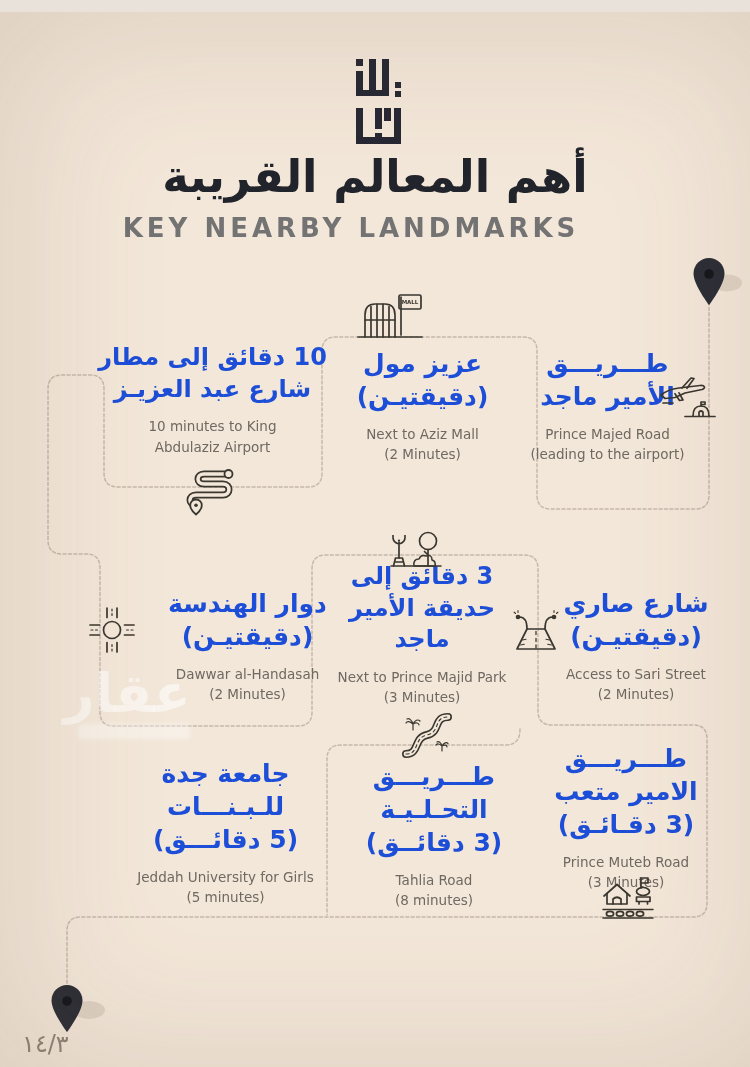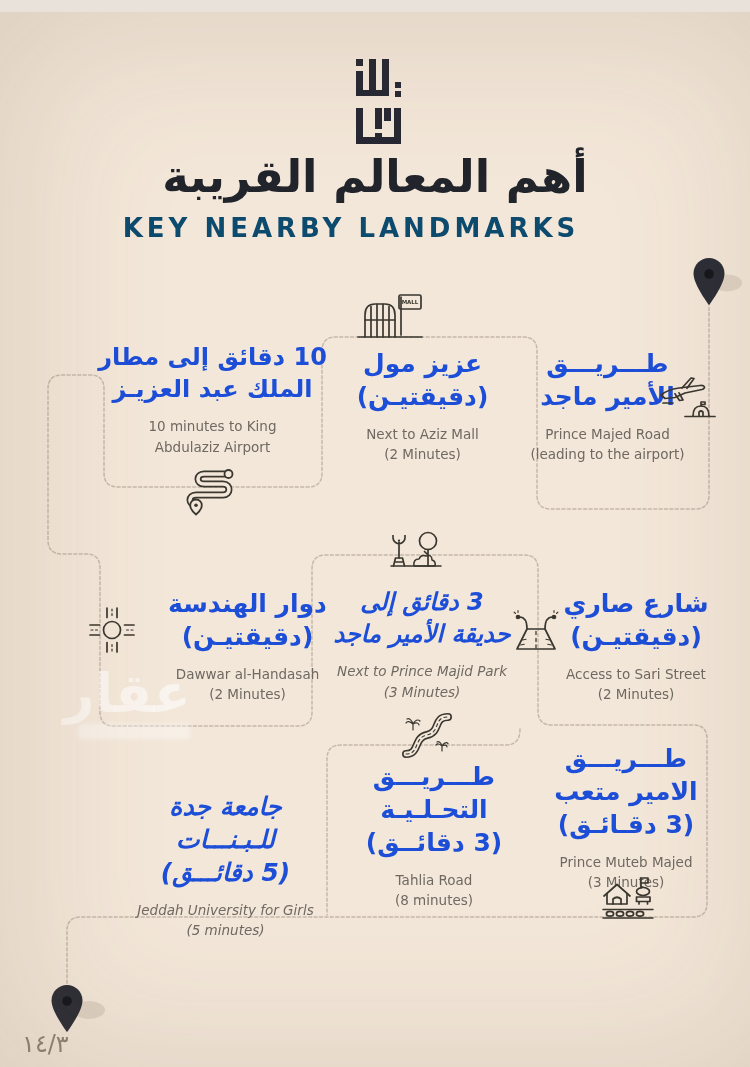--- a/index.html
+++ b/index.html
@@ -4,21 +4,21 @@
 <style>
   html,body{margin:0;padding:0;background:#e8e2da;}
   .canvas{position:relative;width:750px;height:1067px;margin:12px auto;background:#f3e7d9;overflow:hidden;
           font-family:"DejaVu Sans",sans-serif;padding-left:36px;}
   .vignette{position:absolute;inset:0;pointer-events:none;box-shadow:inset 0 0 150px 25px rgba(105,80,55,.15);}
   .abs{position:absolute;}
   svg{display:block;}
   .title-ar{position:absolute;left:0;top:138;width:750px;top:138px;text-align:center;direction:rtl;
             font-size:45px;font-weight:700;color:#22242c;letter-spacing:0;}
   .title-en{position:absolute;left:0;top:201px;width:702px;text-align:center;
-            font-size:26px;font-weight:700;letter-spacing:4px;color:#0c4a6e;}
+            font-size:26px;font-weight:700;letter-spacing:4px;color:#737373;}
   .item{position:absolute;text-align:center;}
   .ar{direction:rtl;font-size:25px;font-weight:700;line-height:1.32;color:#1d4ed8;}
   .en{font-size:13.5px;line-height:1.5;color:#6f6961;margin-top:11px;}
   .watermark{position:absolute;left:52px;top:650px;width:150px;text-align:center;direction:rtl;
              font-size:54px;font-weight:700;color:rgba(255,255,255,.55);pointer-events:none;}
   .watermark-sub{position:absolute;left:78px;top:712px;width:112px;height:15px;border-radius:3px;
              background:rgba(255,255,255,.38);filter:blur(2px);pointer-events:none;}
   .page-number{position:absolute;left:22px;top:1018px;font-size:24px;color:#8e8478;direction:rtl;}
   .bottom-strip{position:absolute;left:0;bottom:0;width:750px;height:9px;background:#d9d7d4;}
   .icon{stroke:#3a372f;stroke-width:1.7;fill:none;stroke-linecap:round;stroke-linejoin:round;}
@@ -62,21 +62,21 @@
       <rect x="23" y="77" width="7" height="6"></rect>
     </g>
   </svg>
 
   <div class="title-ar">أهم المعالم القريبة</div>
   <div class="title-en">KEY NEARBY LANDMARKS</div>
 
   <div class="item" style="left:95px;top:330px;width:235px;">
     <div class="ar" style="font-size:24px;">
       <div>10 دقائق إلى مطار</div>
-      <div>الملك عبد العزيـز</div>
+      <div>شارع عبد العزيـز</div>
     </div>
     <div class="en">
       <div>10 minutes to King</div>
       <div>Abdulaziz Airport</div>
     </div>
   </div>
   <svg class="abs icon" style="left:183px;top:449px;" width="54" height="58" viewBox="0 0 54 58">
     <path d="M13,44 C5,44 5,34 13,34 L40,34 C48,34 48,23 40,23 L21,23 C13,23 13,13 21,13 L43,13" stroke-width="7"></path>
     <path d="M13,44 C5,44 5,34 13,34 L40,34 C48,34 48,23 40,23 L21,23 C13,23 13,13 21,13 L43,13" stroke="#f3e7d9" stroke-width="3.6"></path>
     <circle cx="45.5" cy="13" r="4" fill="#f3e7d9" stroke-width="1.8"></circle>
@@ -133,21 +133,21 @@
       <div>Dawwar al-Handasah</div>
       <div>(2 Minutes)</div>
     </div>
   </div>
   <svg class="abs icon" style="left:88px;top:594px;" width="48" height="48" viewBox="0 0 48 48">
     <circle cx="24" cy="24" r="8.5"></circle>
     <path d="M19,2 V11.5 M29,2 V11.5 M19,36.5 V46 M29,36.5 V46 M2,19 H11.5 M2,29 H11.5 M36.5,19 H46 M36.5,29 H46"></path>
     <path d="M24,3 V5 M24,7.5 V9.5 M24,38.5 V40.5 M24,43 V45 M3,24 H5 M7.5,24 H9.5 M38.5,24 H40.5 M43,24 H45" stroke-width="1.2"></path>
   </svg>
 
-  <div class="item" style="left:322px;top:575px;width:200px;font-style:italic;">
+  <div class="item" style="left:322px;top:549px;width:200px;">
     <div class="ar" style="font-size:24px;">
       <div>3 دقائق إلى</div>
       <div>حديقة الأمير ماجد</div>
     </div>
     <div class="en">
       <div>Next to Prince Majid Park</div>
       <div>(3 Minutes)</div>
     </div>
   </div>
   <svg class="abs icon" style="left:388px;top:516px;" width="56" height="44" viewBox="0 0 56 44">
@@ -175,21 +175,21 @@
   <svg class="abs icon" style="left:512px;top:597px;" width="48" height="44" viewBox="0 0 48 44">
     <path d="M5,40 L15,20 H33 L43,40 Z"></path>
     <path d="M24,22.5 V25.5 M24,29.5 V32.5 M24,36 V39" stroke-width="1.3"></path>
     <path d="M10.5,31 l3.5,-0.8 M8.5,36 l3.8,-0.8 M34,30.2 l3.5,0.8 M35.7,35.2 l3.8,0.8" stroke-width="1.1"></path>
     <path d="M15,20 Q15,8 7.5,8 M33,20 Q33,8 40.5,8"></path>
     <circle cx="6" cy="8" r="2.3" fill="#3a372f" stroke="none"></circle>
     <circle cx="42" cy="8" r="2.3" fill="#3a372f" stroke="none"></circle>
     <path d="M3.5,4.5 l-1.4,-1.4 M6,3.5 V1.6 M44.5,4.5 l1.4,-1.4 M42,3.5 V1.6" stroke-width="1.1"></path>
   </svg>
 
-  <div class="item" style="left:118px;top:778px;width:215px;font-style:italic;">
+  <div class="item" style="left:118px;top:745px;width:215px;">
     <div class="ar">
       <div>جامعة جدة</div>
       <div>للـبـنـــات</div>
       <div>(5 دقائـــق)</div>
     </div>
     <div class="en">
       <div>Jeddah University for Girls</div>
       <div>(5 minutes)</div>
     </div>
   </div>
@@ -213,21 +213,21 @@
     <path d="M42,40 V35 M42,35 C39.5,32.5 37,32.5 36,34 M42,35 C41,31.5 38.5,30 37,31 M42,35 C44,31.5 46.5,31 48,32.5 M42,35 C44.5,33.5 47,34 47,36" stroke-width="1.2"></path>
   </svg>
 
   <div class="item" style="left:540px;top:730px;width:172px;">
     <div class="ar">
       <div>طـــريـــق</div>
       <div>الامير متعب</div>
       <div>(3 دقـائـق)</div>
     </div>
     <div class="en">
-      <div>Prince Muteb Majed</div>
+      <div>Prince Muteb Road</div>
       <div>(3 Minutes)</div>
     </div>
   </div>
   <svg class="abs icon" style="left:598px;top:862px;" width="60" height="46" viewBox="0 0 60 46">
     <path d="M6,22 L19,10.5 L32,22"></path>
     <path d="M9,19.5 V30 M29,19.5 V30 M9,30 H29"></path>
     <path d="M15,30 V25 Q19,21.5 23,25 V30"></path>
     <path d="M43,14 V4 H50 V9 H43"></path>
     <ellipse cx="45" cy="17.5" rx="6.5" ry="4"></ellipse>
     <path d="M38.5,23 H52 V27.5 H38.5 Z M41,27.5 V30 M49.5,27.5 V30"></path>

